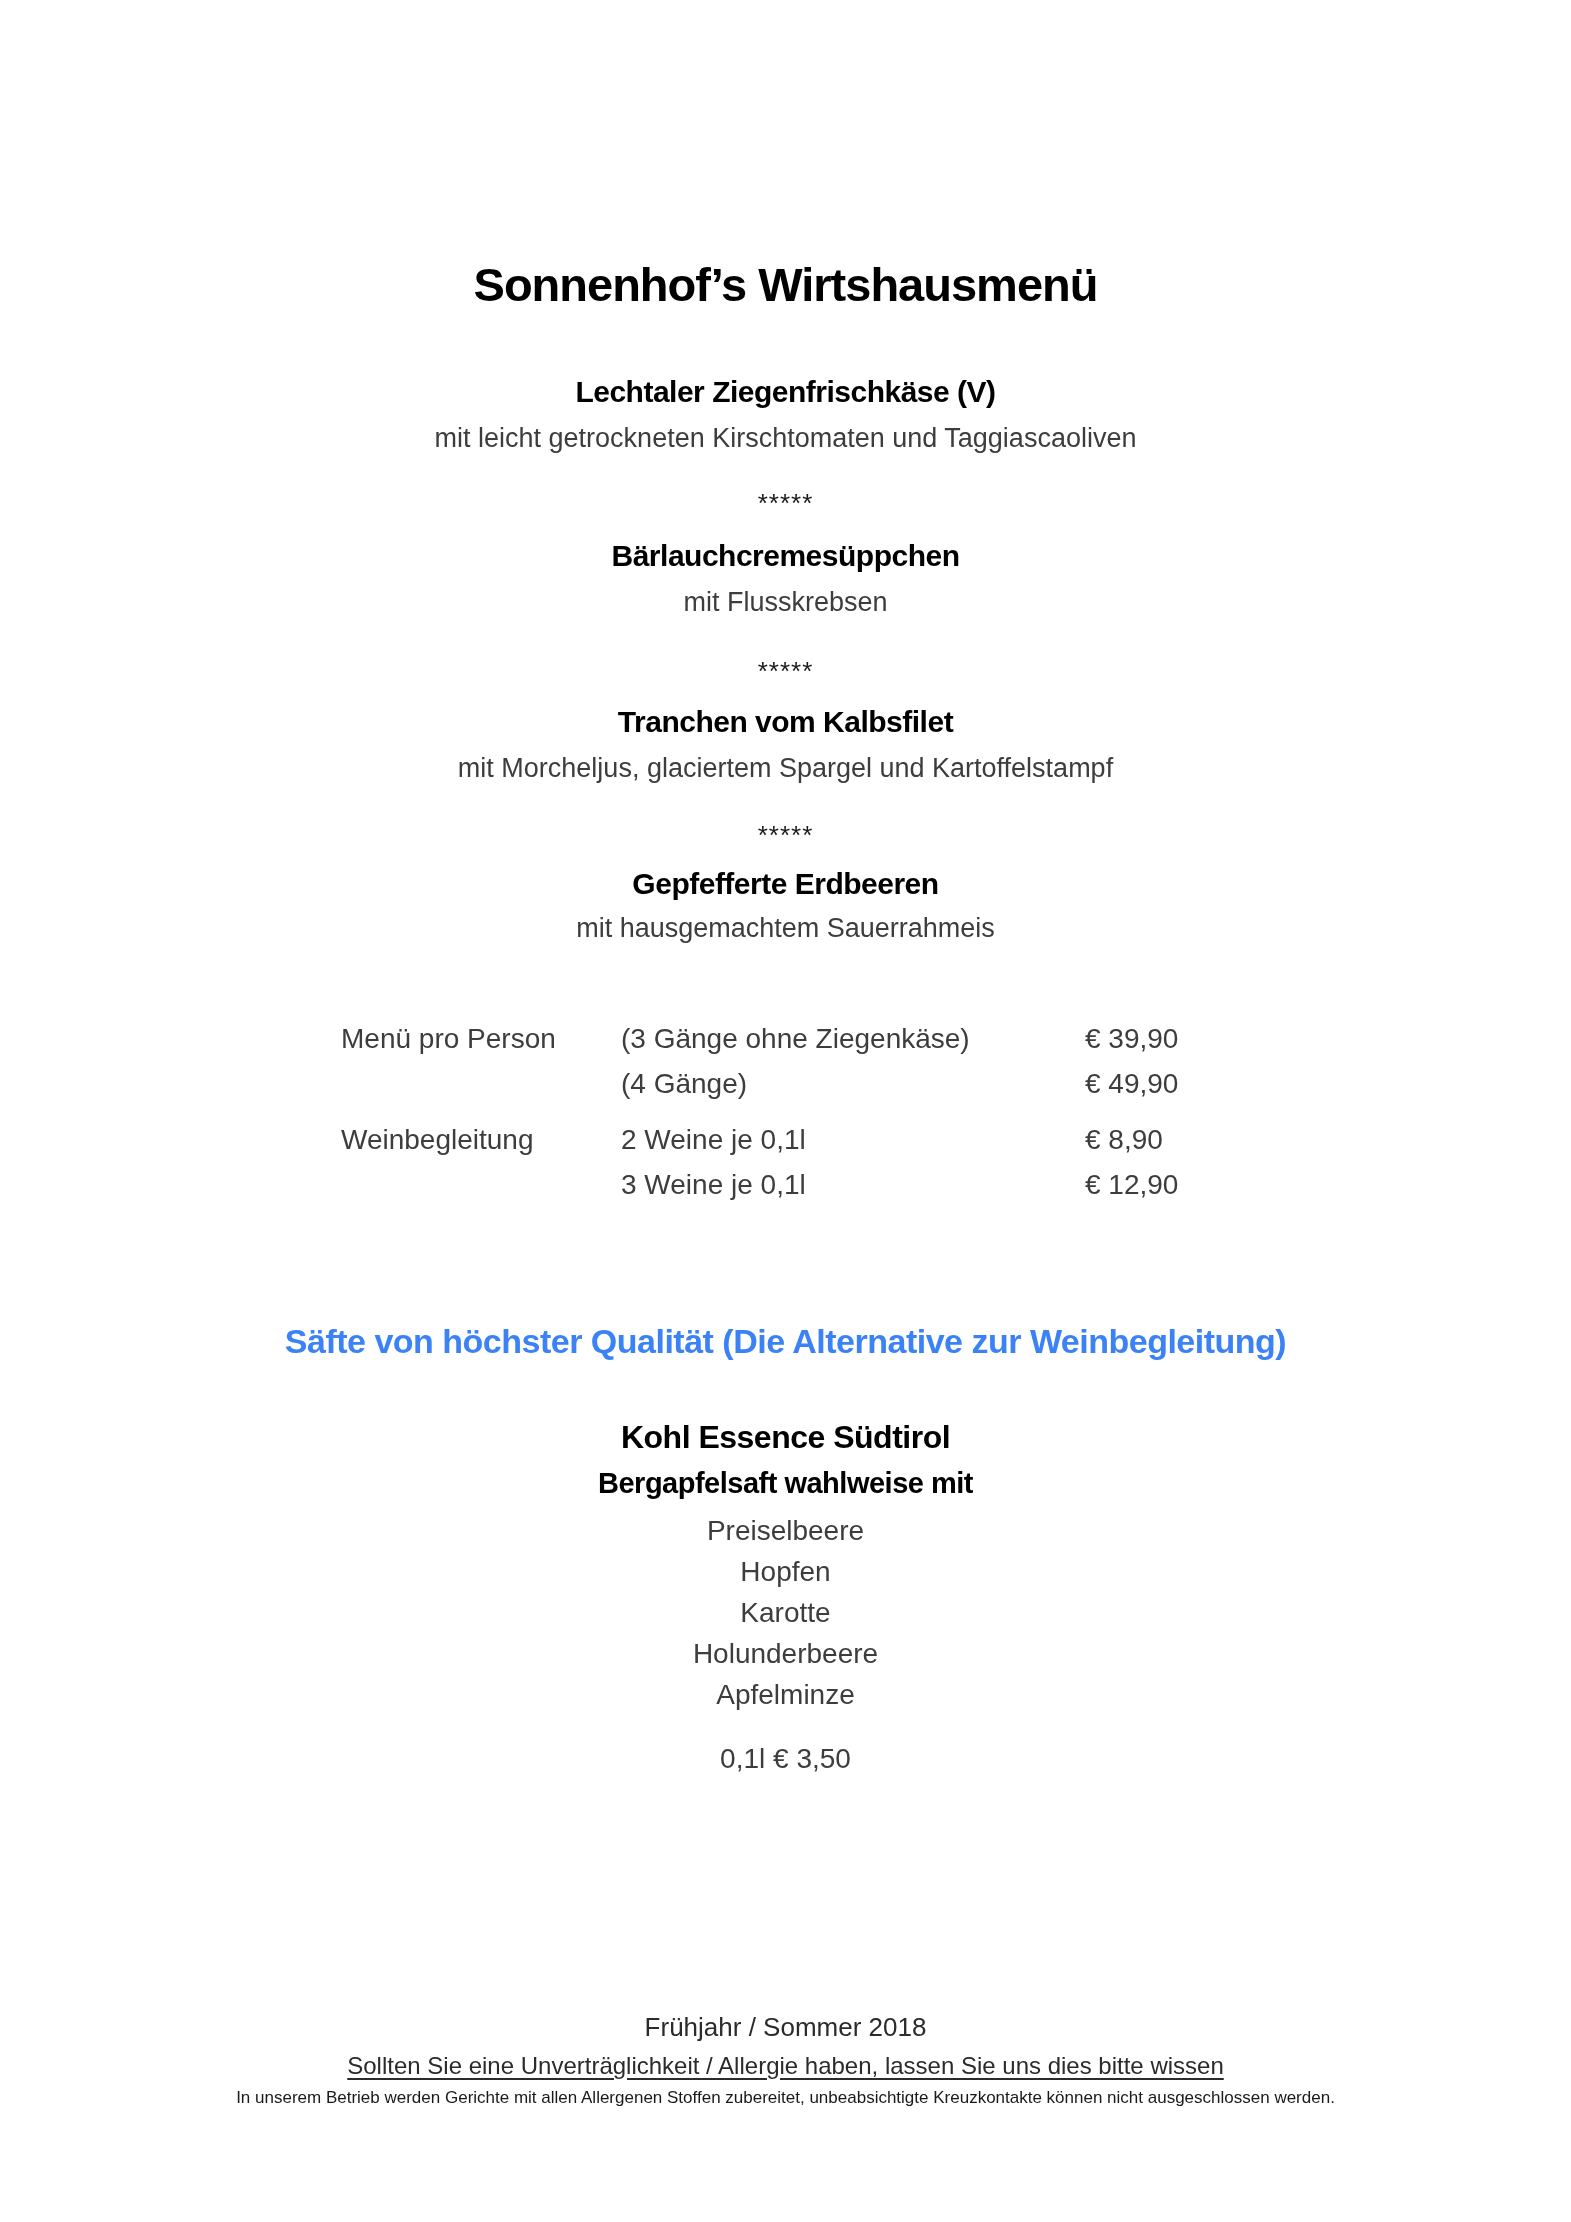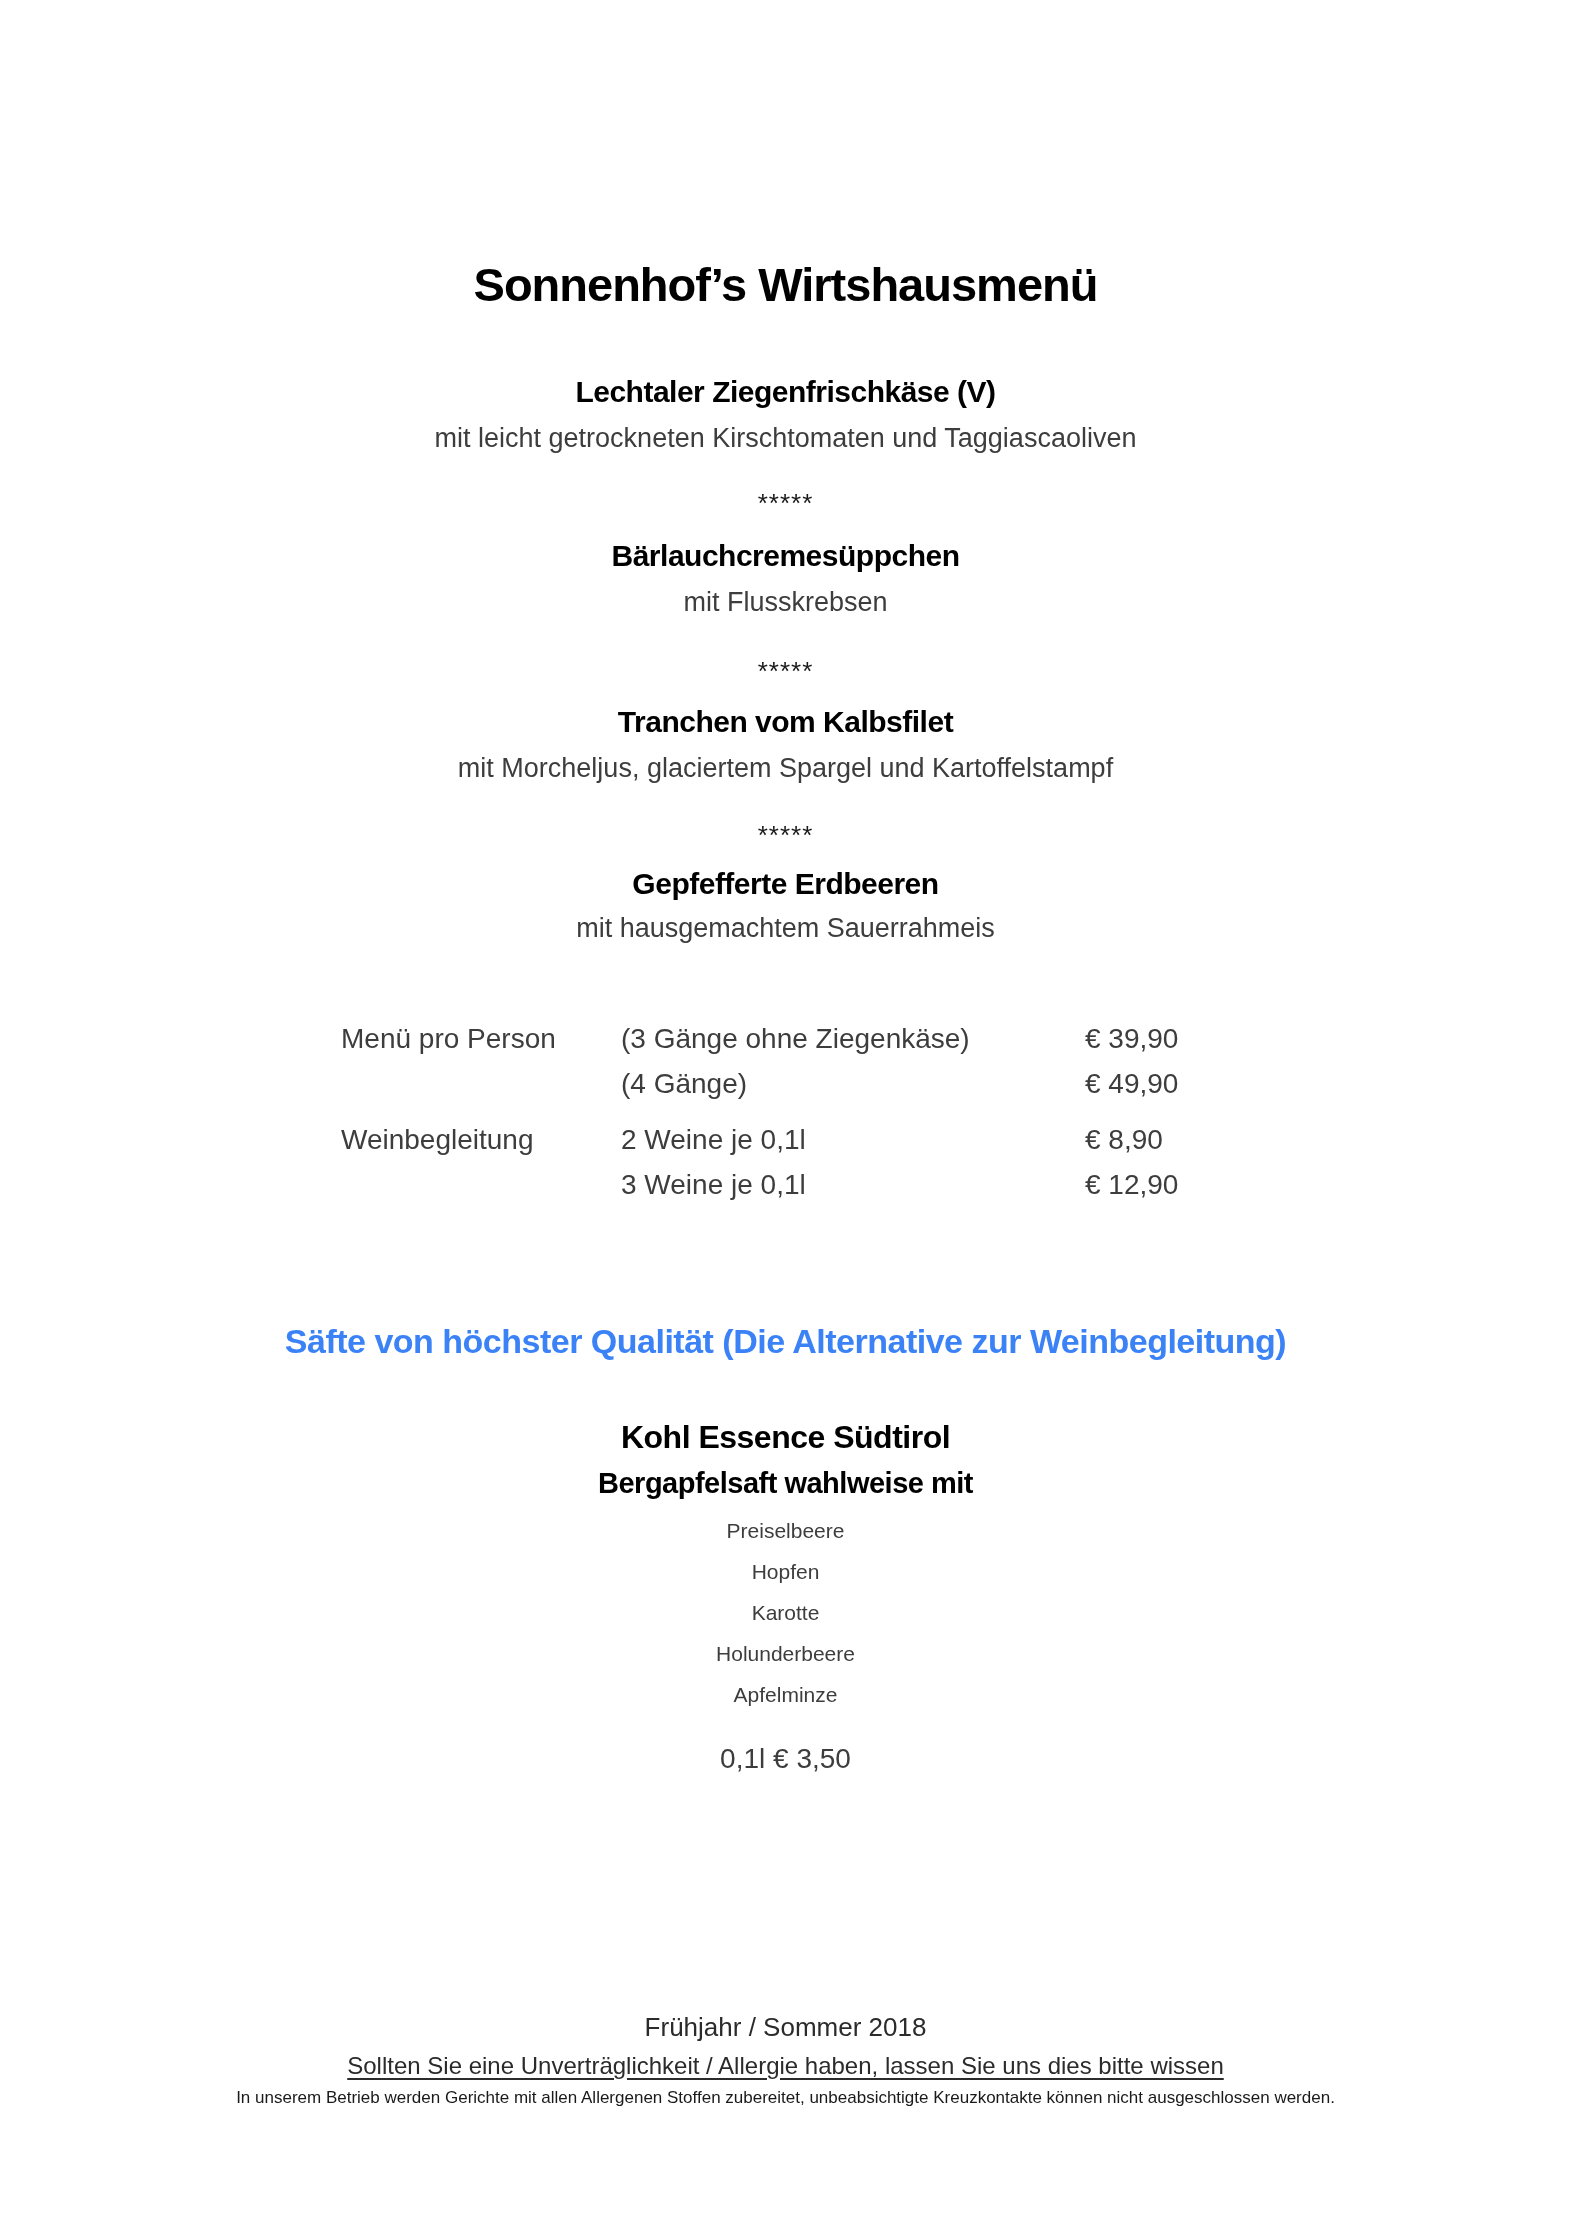--- a/index.html
+++ b/index.html
@@ -100,21 +100,21 @@
     font-weight: bold;
     color: #000000;
     letter-spacing: -0.5px;
   }
   .flavors {
     position: absolute;
     top: 1510px;
     left: 0;
     right: 0;
     text-align: center;
-    font-size: 21px;
+    font-size: 28px;
     line-height: 41px;
     color: #3d3d3d;
   }
   .juice-price {
     top: 1740px;
     font-size: 28px;
     line-height: 38px;
     color: #3d3d3d;
   }
   .footer-season {

